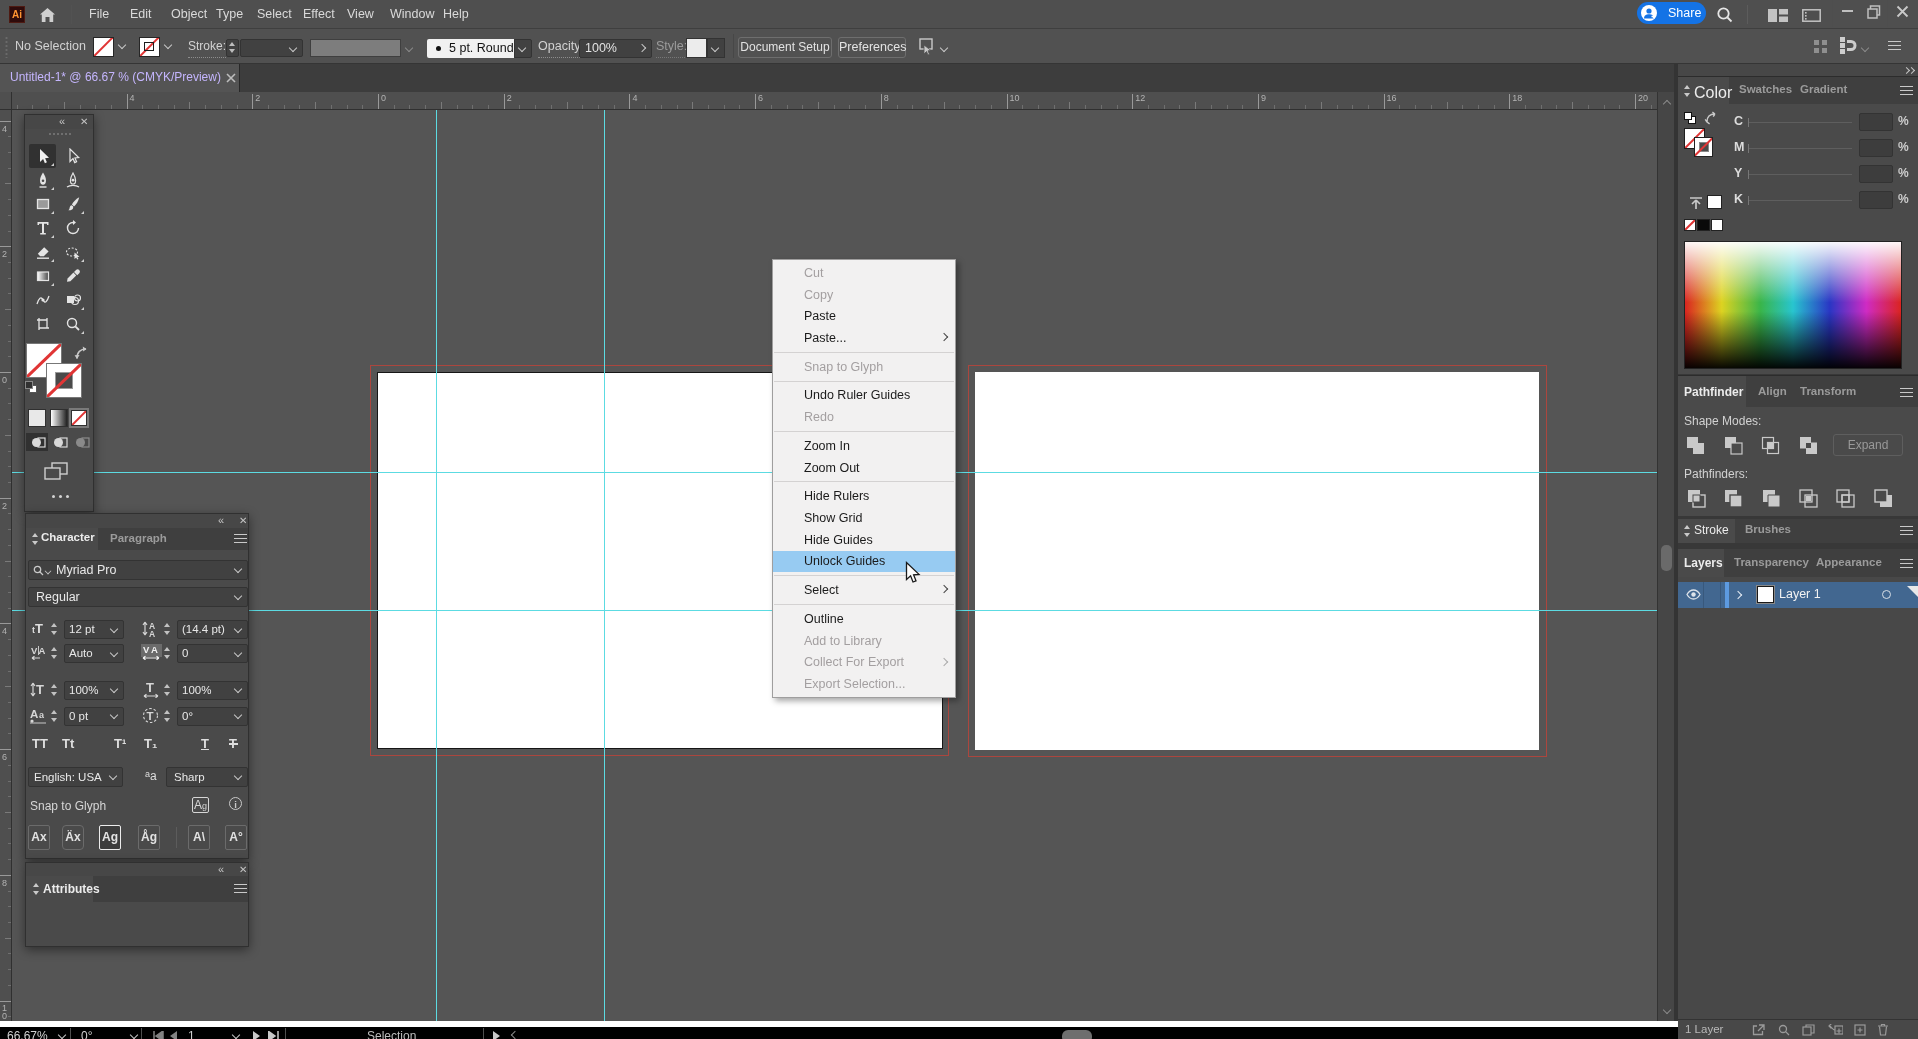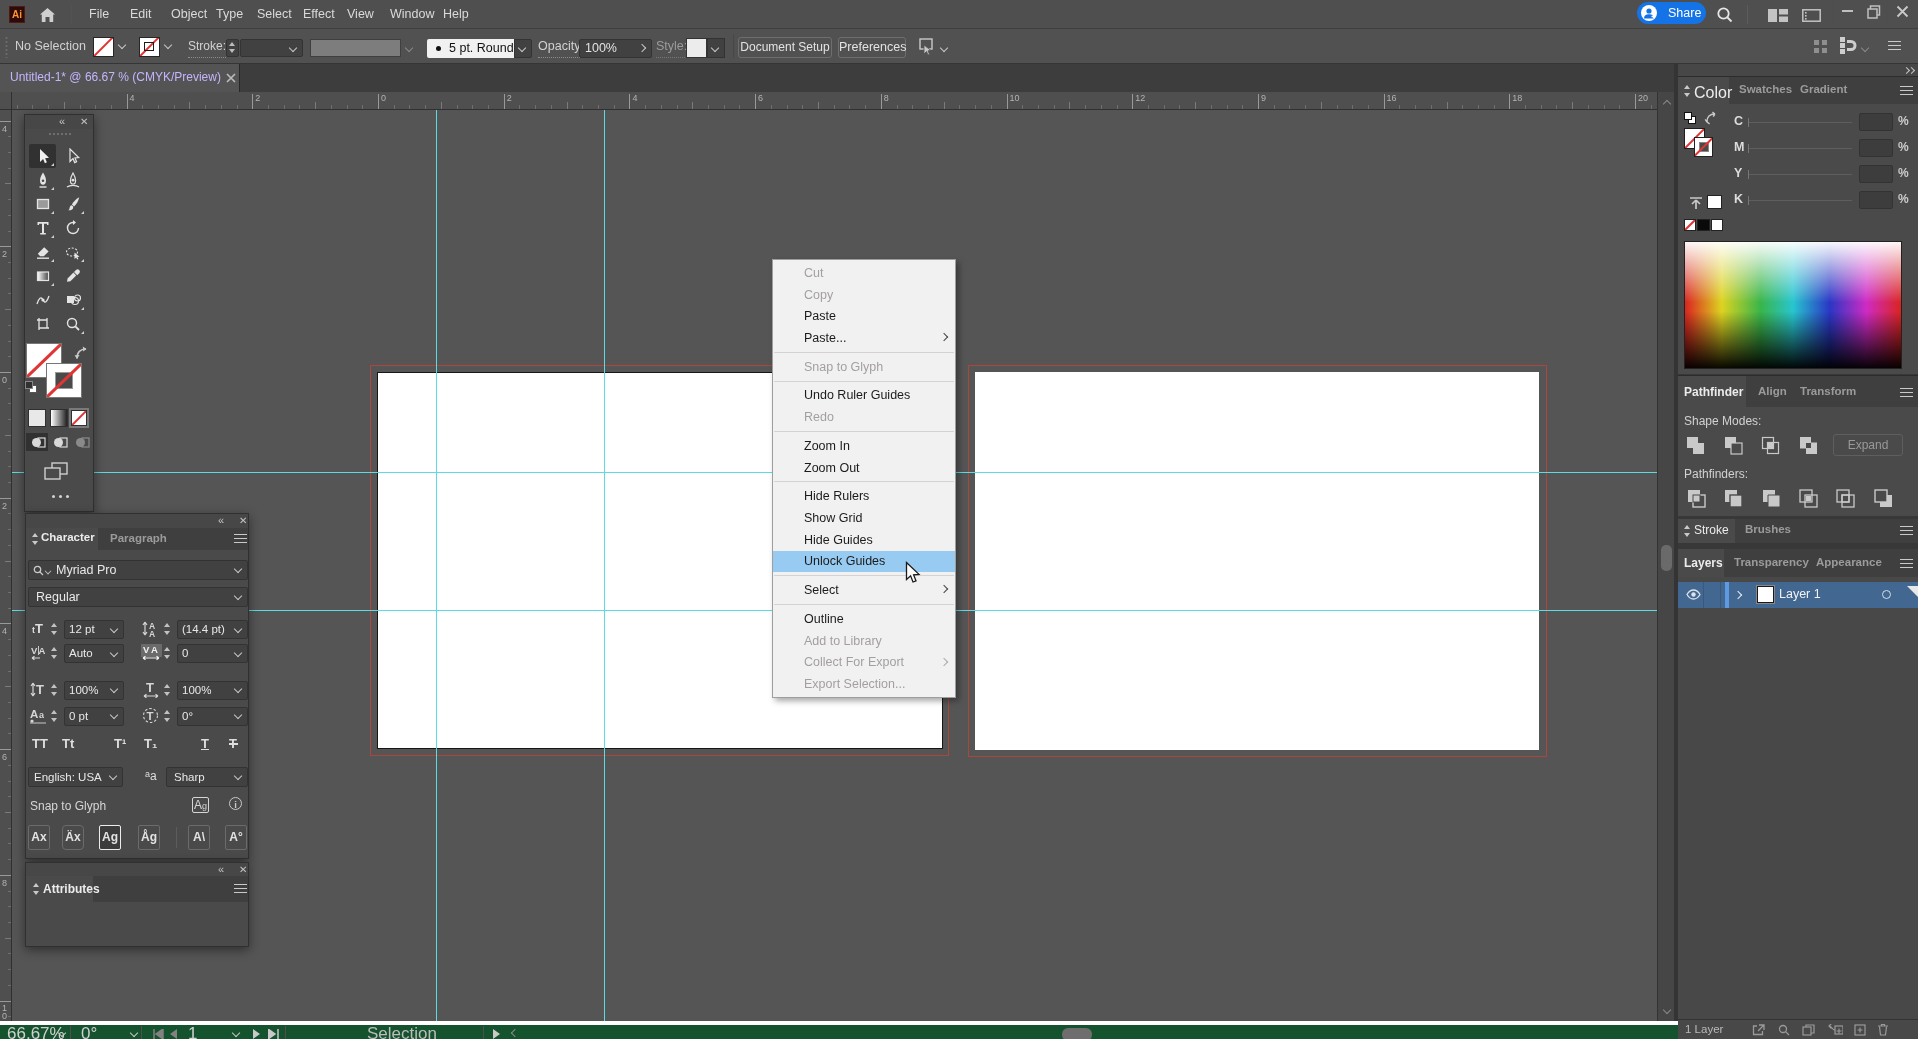--- a/index.html
+++ b/index.html
@@ -357,21 +357,21 @@
 <div class="abs" style="left:591.5px;top:0;width:1px;height:911px;background:#5cdbe2"></div>
 <div class="abs" style="left:0;top:362px;width:1645px;height:1px;background:#5cdbe2"></div>
 <div class="abs" style="left:0;top:499.5px;width:1645px;height:1px;background:#5cdbe2"></div>
 </div>
 <div class="abs" style="left:1657px;top:92px;width:17px;height:929px;background:#464646;border-left:1px solid #333">
 <span class="chev up dim" style="position:absolute;left:6px;top:9px"></span>
 <div class="abs" style="left:3px;top:453px;width:11px;height:26px;background:#6a6a6a;border-radius:5px"></div>
 <span class="chev dim" style="position:absolute;left:6px;top:915px"></span>
 </div>
 <div class="abs" style="left:1674px;top:64px;width:4px;height:975px;background:#343434"></div>
-<div class="abs" style="left:0;top:1021px;width:1678px;height:18px;background:#14532d;border-top:4px solid #ffffff;font-size:17px;color:#d0d0d0">
+<div class="abs" style="left:0;top:1021px;width:1678px;height:18px;background:#000000;border-top:6px solid #ffffff;font-size:12px;color:#d0d0d0">
 <div class="abs" style="left:3px;top:1px;width:68px;height:16px;border-right:1px solid #4f4f4f"></div>
 <div class="abs" style="left:7px;top:1px;line-height:16px">66.67%</div>
 <span class="chev" style="position:absolute;left:59px;top:5px"></span>
 <div class="abs" style="left:77px;top:1px;width:65px;height:16px;border-right:1px solid #4f4f4f"></div>
 <div class="abs" style="left:81px;top:1px;line-height:16px">0°</div>
 <span class="chev" style="position:absolute;left:131px;top:5px"></span>
 <svg class="abs" style="left:153px;top:4px" width="11" height="10" viewBox="0 0 11 10">
 <path d="M1 0 V10 M10 0 L3 5 L10 10 Z" stroke="#828282" fill="#828282" stroke-width="1.5"></path>
     </svg>
 <svg class="abs" style="left:169px;top:4px" width="8" height="10" viewBox="0 0 8 10">

